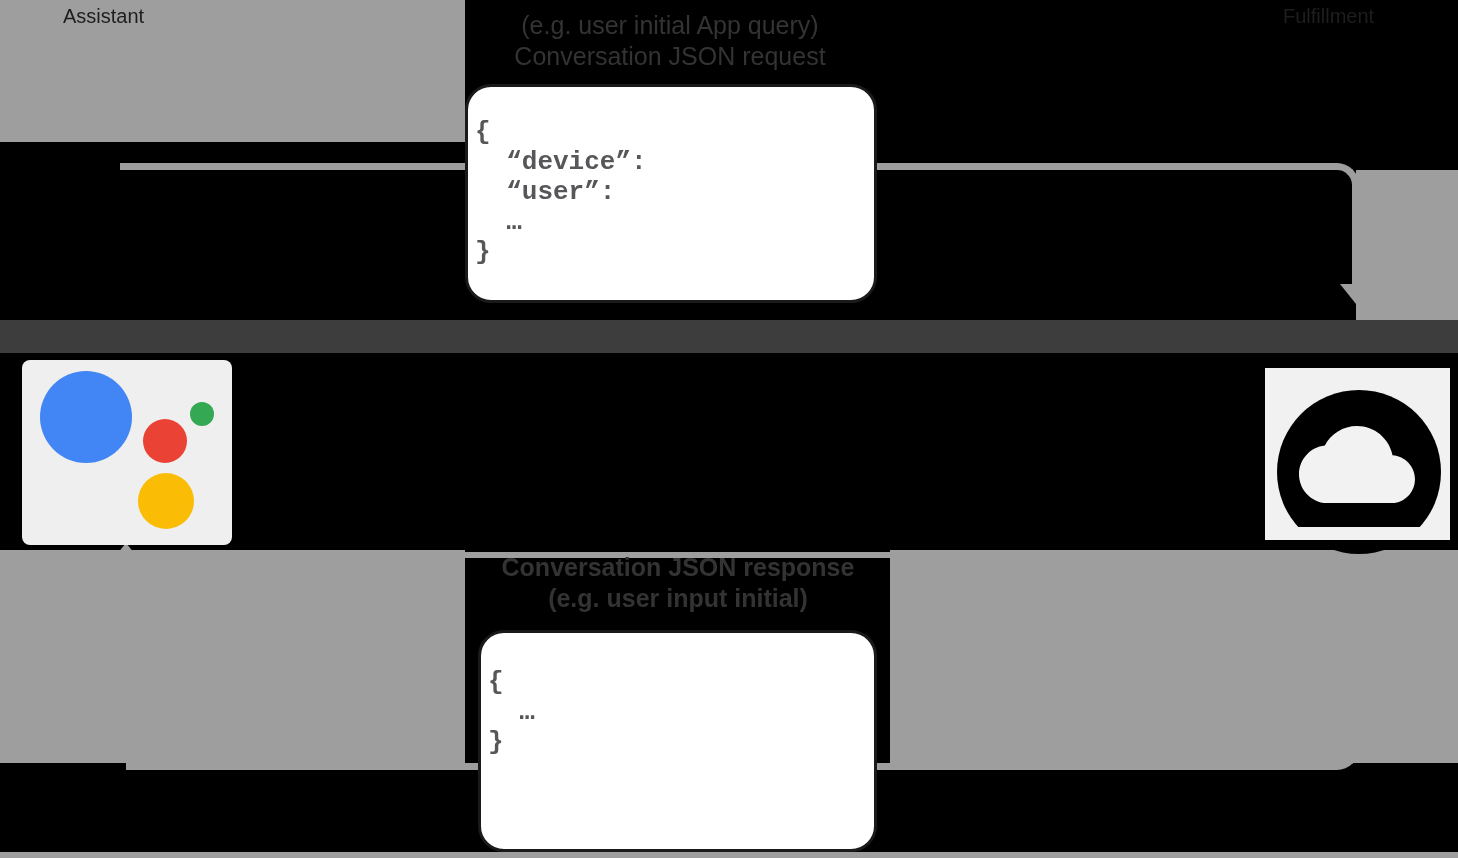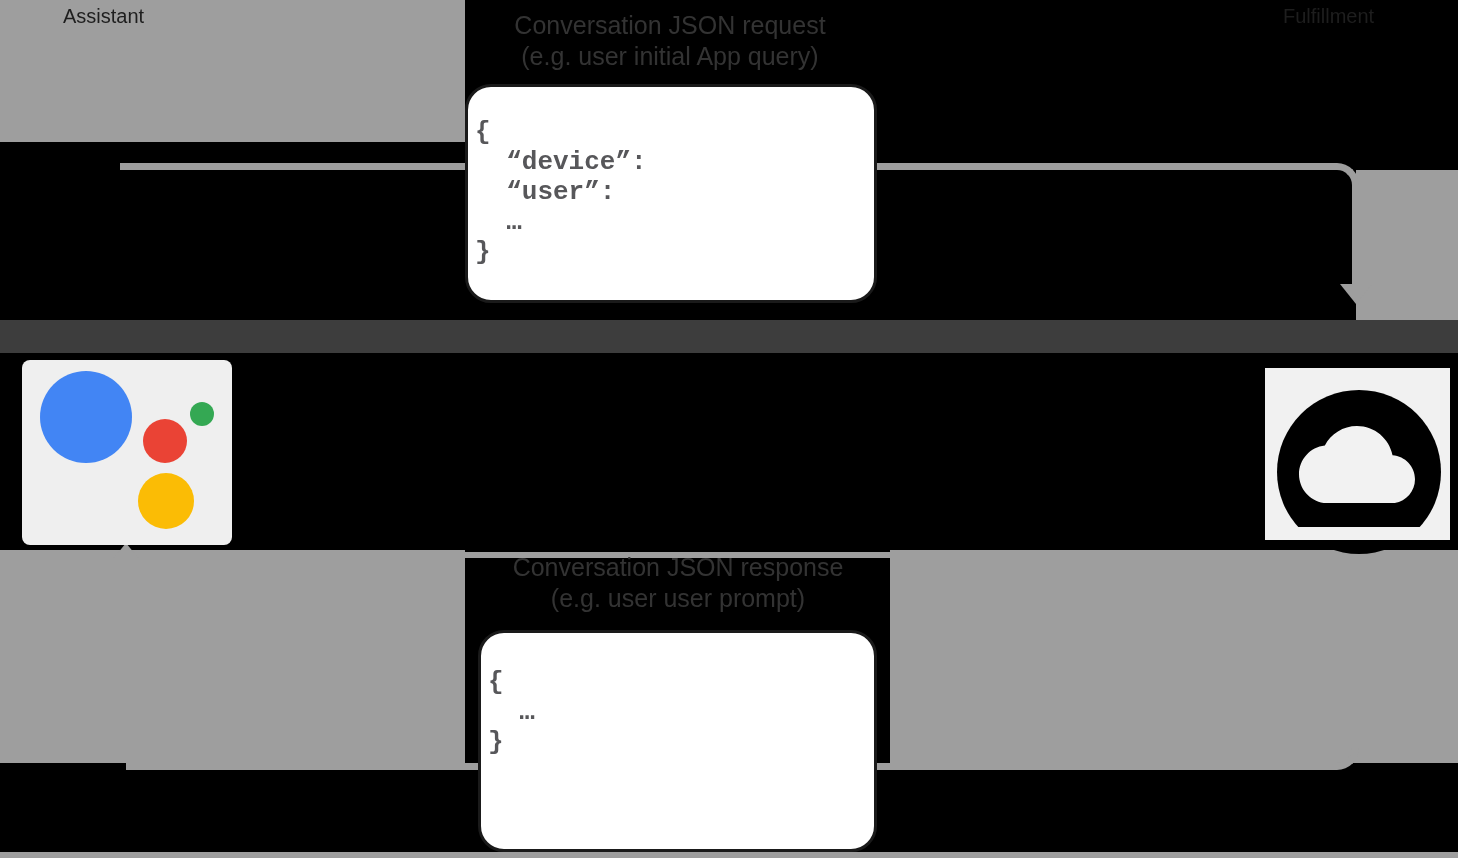--- a/index.html
+++ b/index.html
@@ -40,21 +40,21 @@
   }
   .arrowhead-up {
     left: 113px; top: 543px; width: 0; height: 0;
     border-left: 13px solid transparent; border-right: 13px solid transparent;
     border-bottom: 16px solid #9e9e9e; z-index: 2;
   }
 
   
   .flow-title { z-index: 2; text-align: center; color: #333; font-size: 25px; line-height: 31px; }
   .flow-title-top { left: 435px; top: 10px; width: 470px; }
-  .flow-title-bottom { left: 448px; top: 552px; width: 460px; }
+  .flow-title-bottom { left: 448px; top: 552px; width: 460px; font-weight: bold; }
 
   
   .json-box {
     background: #fff; border: 3px solid #1a1a1a; border-radius: 26px;
     z-index: 2; box-sizing: border-box;
     font-family: "Liberation Mono", monospace; font-weight: bold;
     font-size: 26px; line-height: 30px; color: #57575a;
   }
   .json-box .code-line { white-space: pre; }
   .json-box-request  { left: 465px; top: 84px;  width: 412px; height: 219px; padding: 30px 8px 0 7px; }
@@ -106,22 +106,22 @@
   <div class="abs band band-d"></div>
   <div class="abs band band-strip-mid"></div>
   <div class="abs band band-strip-bottom"></div>
 
   <div class="abs arrow-top"></div>
   <div class="abs arrowhead-down"></div>
   <div class="abs arrow-bottom"></div>
   <div class="abs arrowhead-up"></div>
 
   <div class="abs flow-title flow-title-top">
+    <div>(e.g. user initial App query)</div>
     <div>Conversation JSON request</div>
-    <div>(e.g. user initial App query)</div>
   </div>
 
   <div class="abs json-box json-box-request">
     <div class="code-line">{</div>
     <div class="code-line">  “device”:</div>
     <div class="code-line">  “user”:</div>
     <div class="code-line">  …</div>
     <div class="code-line">}</div>
   </div>
 
@@ -139,21 +139,21 @@
   <div class="abs fulfillment-card">
     <div class="cloud-circle"></div>
     <div class="cloud-circle-cut"></div>
     <svg class="cloud-glyph" viewBox="0 4 24 16" xmlns="http://www.w3.org/2000/svg">
       <path fill="#f2f2f2" d="M19.35 10.04C18.67 6.59 15.64 4 12 4 9.11 4 6.6 5.64 5.35 8.04 2.34 8.36 0 10.91 0 14c0 3.31 2.69 6 6 6h13c2.76 0 5-2.24 5-5 0-2.64-2.05-4.78-4.65-4.96z"></path>
     </svg>
   </div>
 
   <div class="abs flow-title flow-title-bottom">
     <div>Conversation JSON response</div>
-    <div>(e.g. user user prompt)</div>
+    <div>(e.g. user input initial)</div>
   </div>
 
   <div class="abs json-box json-box-response">
     <div class="code-line">{</div>
     <div class="code-line">  …</div>
     <div class="code-line">}</div>
   </div>
 
 </div>
 

